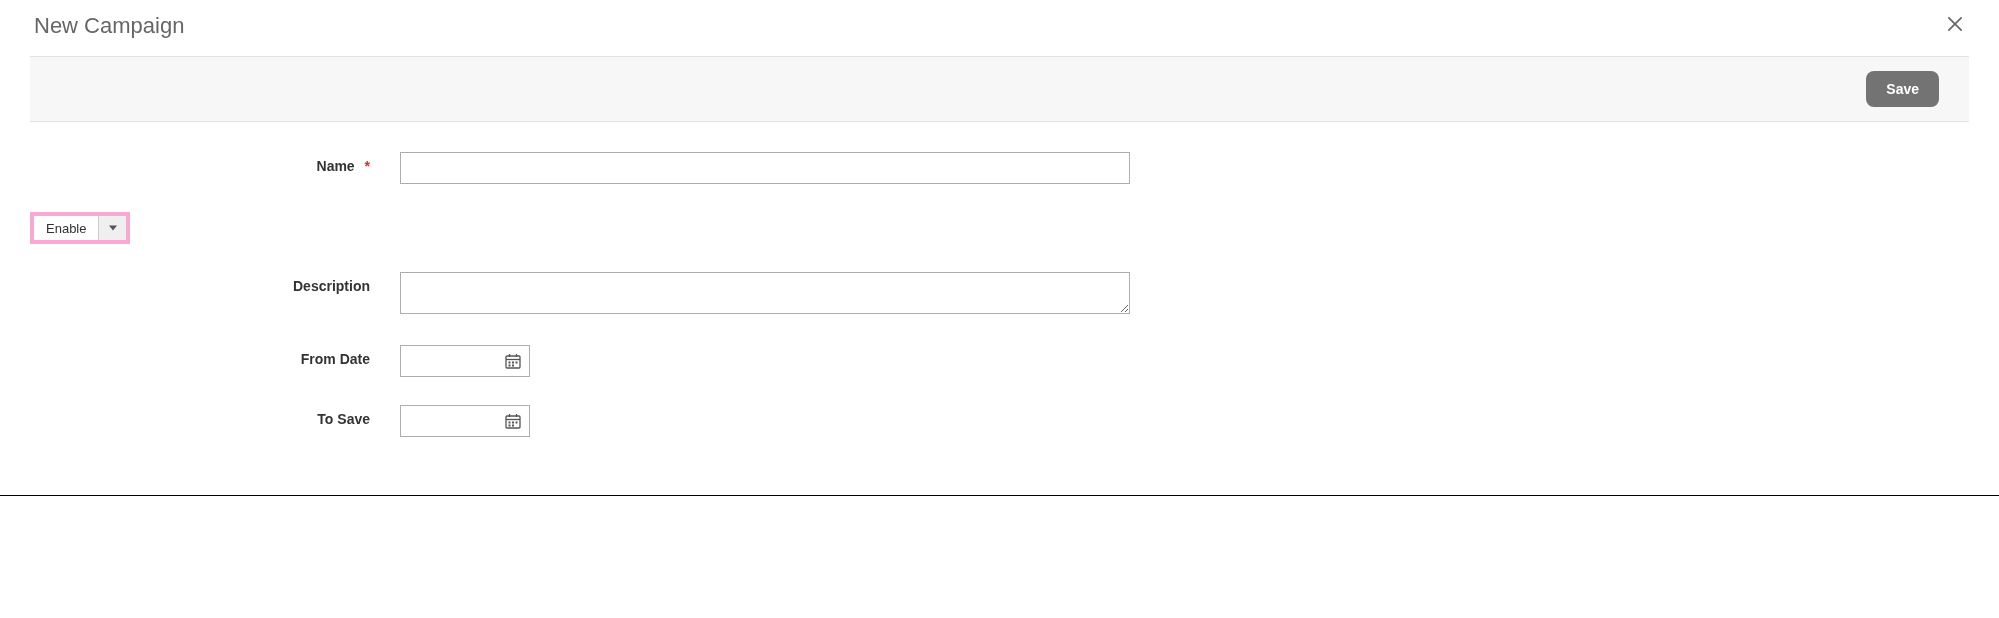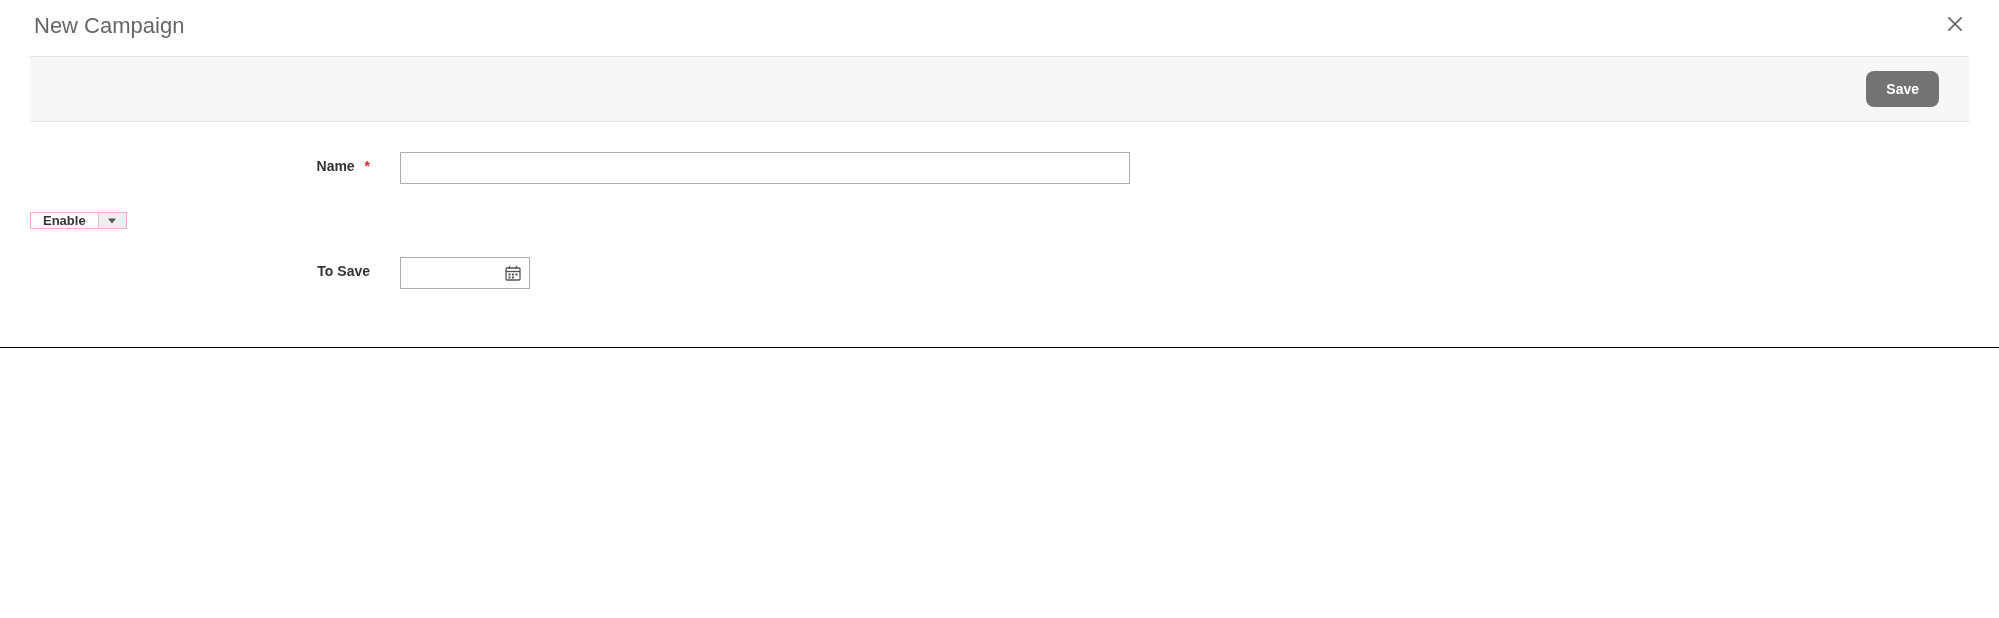--- a/index.html
+++ b/index.html
@@ -113,23 +113,22 @@
       width: 730px;
       height: 42px;
       border: 1px solid #adadad;
       padding: 4px 8px;
       font-size: 14px;
       resize: both;
     }
 
     .select-wrap {
       display: inline-flex;
-      border: 1px solid #f9a8d4;
-      height: 17px;
-      font-weight: bold;
+      border: 4px solid #f9a8d4;
+      height: 32px;
     }
 
     .select-value {
       padding: 6px 12px;
       background: #fff;
       font-size: 13px;
       color: #333;
       display: flex;
       align-items: center;
       border: none;
@@ -216,39 +215,66 @@
           <span class="select-value">Enable</span>
           <span class="select-arrow">
             <svg viewBox="0 0 10 10">
               <polygon points="0,2 10,2 5,8" fill="#555"></polygon>
             </svg>
           </span>
         </div>
       </div>
     </div>
 
-
-
-    <div class="form-row">
-      <label class="form-label">To Save</label>
+    <div class="form-row">
+      <label class="form-label">Description</label>
+      <div class="form-control-wrap">
+        <textarea class="textarea-input" style=""></textarea>
+      </div>
+    </div>
+
+    <div class="form-row">
+      <label class="form-label">From Date</label>
       <div class="form-control-wrap">
         <div class="date-wrap">
           <input type="text" class="date-input" value="" style="">
           <button class="date-icon-btn">
             <svg class="cal-icon" viewBox="0 0 16 16">
               <rect x="1" y="3" width="14" height="12" rx="1" fill="none" stroke="#555" stroke-width="1.3"></rect>
               <line x1="1" y1="6.5" x2="15" y2="6.5" stroke="#555" stroke-width="1.3"></line>
               <line x1="4.5" y1="1" x2="4.5" y2="4" stroke="#555" stroke-width="1.3"></line>
               <line x1="11.5" y1="1" x2="11.5" y2="4" stroke="#555" stroke-width="1.3"></line>
               <rect x="3.5" y="8.5" width="2" height="2" fill="#555"></rect>
               <rect x="7" y="8.5" width="2" height="2" fill="#555"></rect>
               <rect x="10.5" y="8.5" width="2" height="2" fill="#555"></rect>
               <rect x="3.5" y="11.5" width="2" height="2" fill="#555"></rect>
               <rect x="7" y="11.5" width="2" height="2" fill="#555"></rect>
             </svg>
           </button>
         </div>
       </div>
     </div>
 
+    <div class="form-row">
+      <label class="form-label">To Save</label>
+      <div class="form-control-wrap">
+        <div class="date-wrap">
+          <input type="text" class="date-input" value="" style="">
+          <button class="date-icon-btn">
+            <svg class="cal-icon" viewBox="0 0 16 16">
+              <rect x="1" y="3" width="14" height="12" rx="1" fill="none" stroke="#555" stroke-width="1.3"></rect>
+              <line x1="1" y1="6.5" x2="15" y2="6.5" stroke="#555" stroke-width="1.3"></line>
+              <line x1="4.5" y1="1" x2="4.5" y2="4" stroke="#555" stroke-width="1.3"></line>
+              <line x1="11.5" y1="1" x2="11.5" y2="4" stroke="#555" stroke-width="1.3"></line>
+              <rect x="3.5" y="8.5" width="2" height="2" fill="#555"></rect>
+              <rect x="7" y="8.5" width="2" height="2" fill="#555"></rect>
+              <rect x="10.5" y="8.5" width="2" height="2" fill="#555"></rect>
+              <rect x="3.5" y="11.5" width="2" height="2" fill="#555"></rect>
+              <rect x="7" y="11.5" width="2" height="2" fill="#555"></rect>
+            </svg>
+          </button>
+        </div>
+      </div>
+    </div>
+
   </div>
 
 </div>
 
 </body></html>

